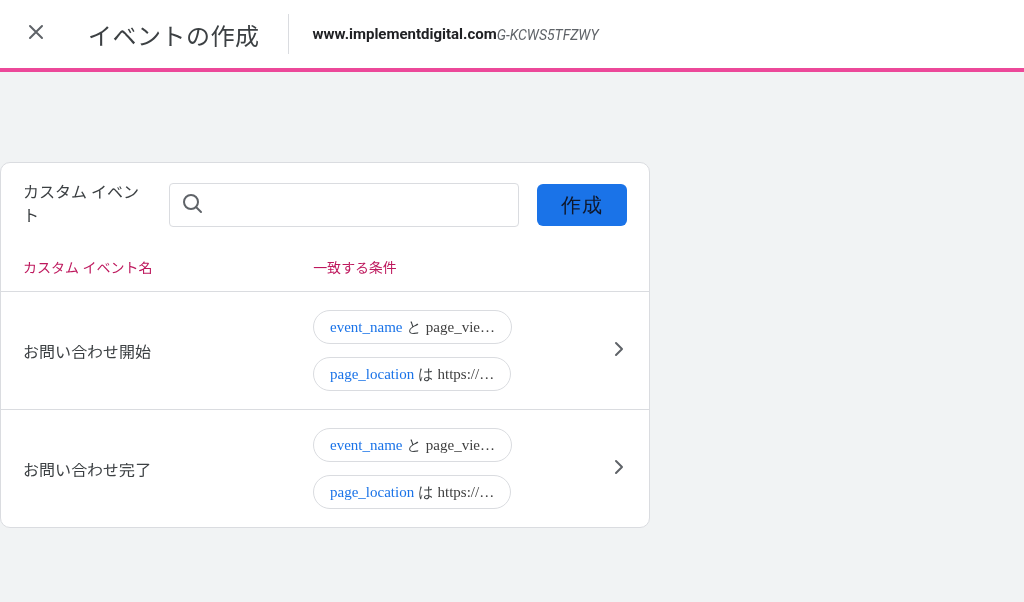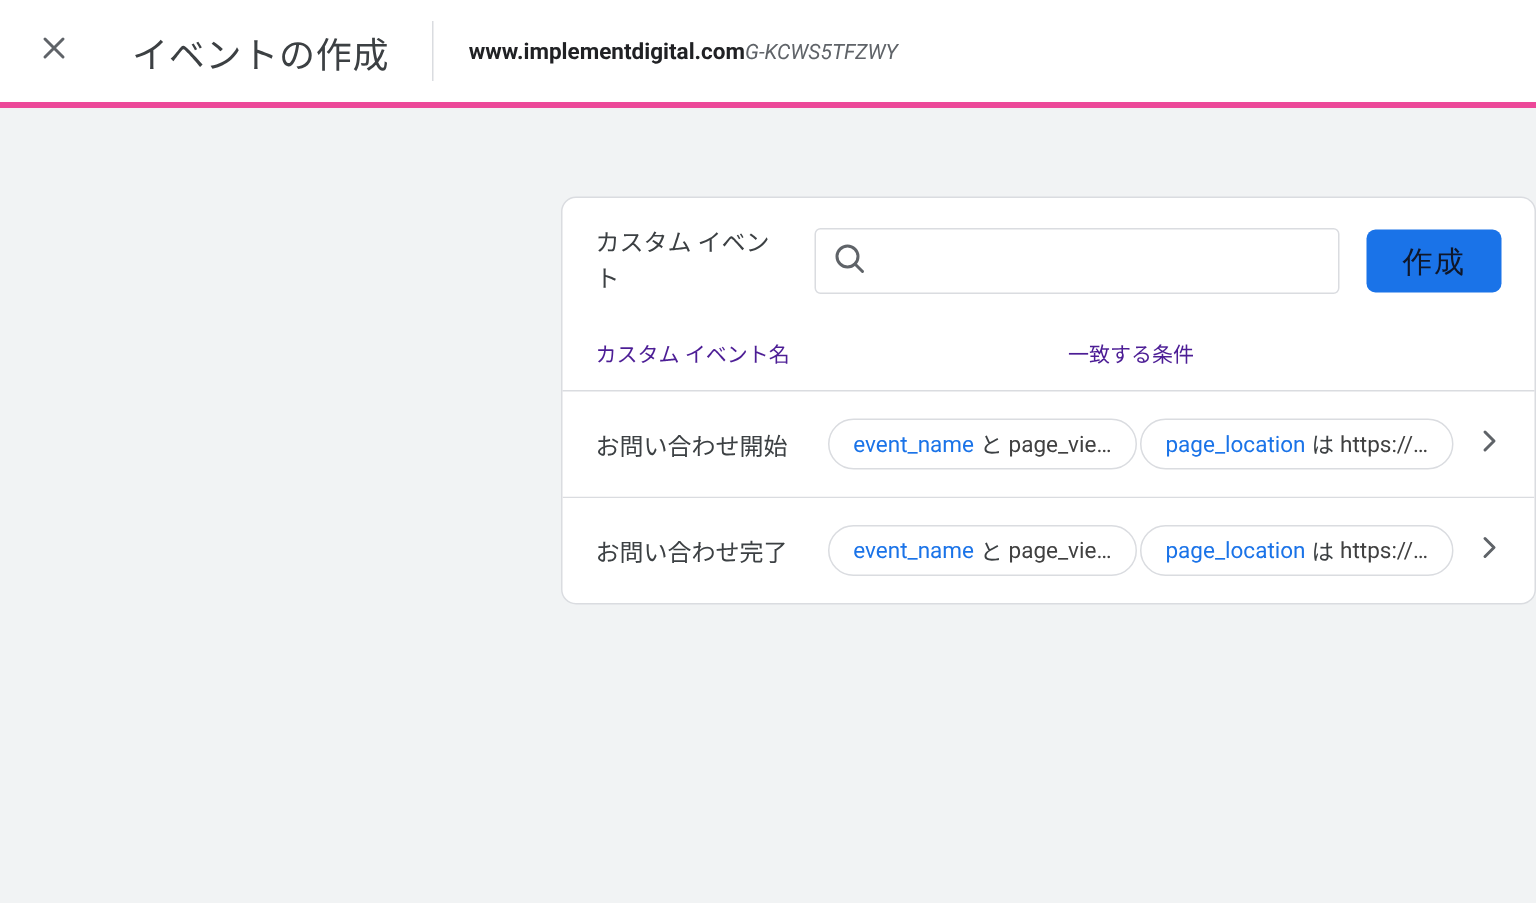--- a/index.html
+++ b/index.html
@@ -53,22 +53,22 @@
       display: flex;
       flex-direction: row;
       justify-content: center;
     }
     .site-url { font-size: 15px; font-weight: 700; color: #202124; }
     .site-id  { font-size: 14px; color: #5f6368; margin-top: 2px; font-style: italic; }
 
     
     .stage {
       display: flex;
-      justify-content: flex-end;
-      padding-top: 59px;
+      justify-content: flex-start;
+      padding-top: 90px;
     }
     .card {
       width: 650px;
       background: #fff;
       border: 1px solid #dadce0;
       border-radius: 10px;
     }
 
     
     .card-head {
@@ -116,22 +116,21 @@
       cursor: pointer;
       letter-spacing: 1px;
       font-family: Liberation Mono, monospace;
     }
 
     
     .col-headers {
       display: flex;
       padding: 12px 22px 14px 22px;
       font-size: 14px;
-      color: #4c1d95;
-      gap: 25px;
+      color: #be185d;
     }
     .col-headers .col-name  { width: 290px; }
     .col-headers .col-cond  { flex: 1; }
 
     
     .row {
       display: flex;
       align-items: center;
       border-top: 1px solid #dadce0;
       padding: 18px 14px 18px 22px;
@@ -139,22 +138,23 @@
     }
     .row:last-child { border-bottom-left-radius: 10px; border-bottom-right-radius: 10px; }
     .row .ev-name {
       width: 290px;
       font-size: 16px;
       color: #3c4043;
     }
     .row .conds {
       flex: 1;
       display: flex;
-      flex-direction: row;
-      gap: 2px;
+      flex-direction: column;
+      gap: 13px;
+      font-family: Liberation Serif, serif;
     }
     .chip {
       display: inline-flex;
       align-items: center;
       border: 1px solid #dadce0;
       border-radius: 999px;
       height: 34px;
       padding: 0 16px;
       max-width: 225px;
       font-size: 15px;

